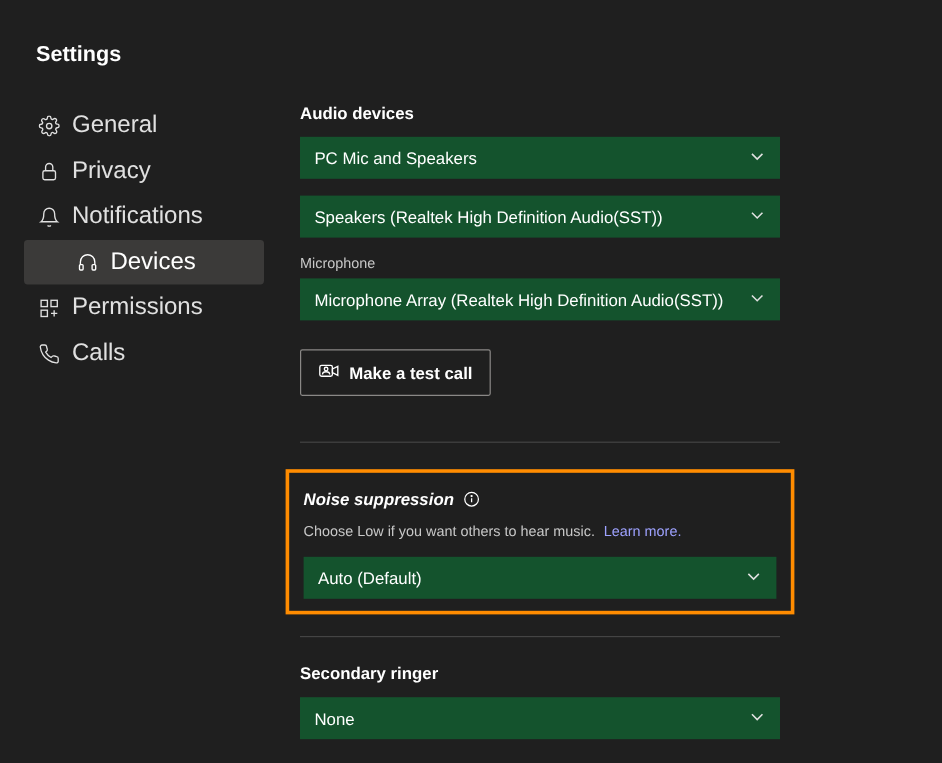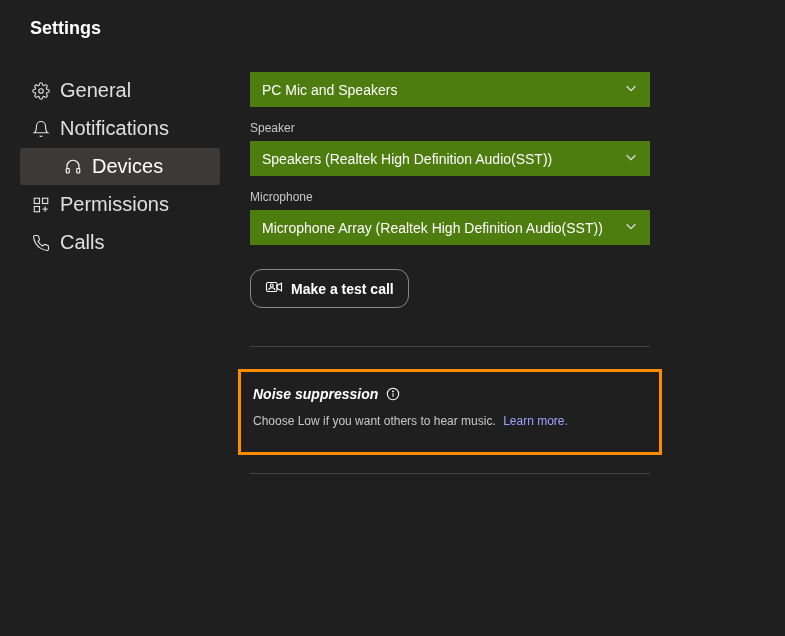--- a/index.html
+++ b/index.html
@@ -7,24 +7,24 @@
       background: #1f1f1f;
       color: #fff;
       font-family: "Segoe UI", Arial, sans-serif;
       font-size: 14px;
       width: 785px;
       height: 636px;
       overflow: hidden;
       position: relative;
     }
     .header {
-      padding: 18px 30px 18px 30px;
+      padding: 32px 30px 18px 30px;
       display: flex;
       justify-content: space-between;
-      align-items: flex-start;
+      align-items: center;
     }
     .title {
       font-size: 18px;
       font-weight: 700;
     }
     .close-icon {
       color: #ccc;
       font-size: 16px;
       cursor: pointer;
       padding: 4px;
@@ -74,21 +74,21 @@
       font-size: 14px;
       font-weight: 700;
       margin-bottom: 12px;
     }
     .field-label {
       font-size: 12px;
       color: #c8c8c8;
       margin-bottom: 6px;
     }
     .select {
-      background: #4d7c0f;
+      background: #14532d;
       border: none;
       padding: 9px 12px;
       display: flex;
       justify-content: space-between;
       align-items: center;
       cursor: pointer;
       margin-bottom: 14px;
       width: 400px;
       max-width: 100%;
     }
@@ -104,21 +104,21 @@
       display: inline-flex;
       align-items: center;
       gap: 8px;
       background: transparent;
       border: 1px solid #8a8886;
       color: #fff;
       padding: 8px 14px;
       font-size: 14px;
       font-weight: 600;
       cursor: pointer;
-      border-radius: 12px;
+      border-radius: 2px;
       margin-top: 10px;
       margin-bottom: 20px;
       justify-content: flex-end;
     }
     .test-call-btn svg { width: 18px; height: 18px; }
     .divider {
       border: none;
       border-top: 1px solid #444;
       margin: 0 0 22px 0;
       width: 400px;
@@ -180,20 +180,29 @@
     <div class="sidebar-item">
       <span class="sidebar-icon">
         <svg viewBox="0 0 24 24" fill="none" stroke="currentColor" stroke-width="1.5">
             <circle cx="12" cy="12" r="3"></circle>
             <path d="M19.4 15a1.65 1.65 0 0 0 .33 1.82l.06.06a2 2 0 1 1-2.83 2.83l-.06-.06a1.65 1.65 0 0 0-1.82-.33 1.65 1.65 0 0 0-1 1.51V21a2 2 0 0 1-4 0v-.09a1.65 1.65 0 0 0-1-1.51 1.65 1.65 0 0 0-1.82.33l-.06.06a2 2 0 1 1-2.83-2.83l.06-.06a1.65 1.65 0 0 0 .33-1.82 1.65 1.65 0 0 0-1.51-1H3a2 2 0 0 1 0-4h.09a1.65 1.65 0 0 0 1.51-1 1.65 1.65 0 0 0-.33-1.82l-.06-.06a2 2 0 1 1 2.83-2.83l.06.06a1.65 1.65 0 0 0 1.82.33 1.65 1.65 0 0 0 1-1.51V3a2 2 0 0 1 4 0v.09a1.65 1.65 0 0 0 1 1.51 1.65 1.65 0 0 0 1.82-.33l.06-.06a2 2 0 1 1 2.83 2.83l-.06.06a1.65 1.65 0 0 0-.33 1.82 1.65 1.65 0 0 0 1.51 1H21a2 2 0 0 1 0 4h-.09a1.65 1.65 0 0 0-1.51 1z"></path>
           </svg>
       </span>
       <span class="sidebar-label">General</span>
     </div>
 
+    <div class="sidebar-item">
+      <span class="sidebar-icon">
+        <svg viewBox="0 0 24 24" fill="none" stroke="currentColor" stroke-width="1.5">
+            <rect x="5" y="11" width="14" height="10" rx="2"></rect>
+            <path d="M8 11V7a4 4 0 0 1 8 0v4"></path>
+          </svg>
+      </span>
+      <span class="sidebar-label">Privacy</span>
+    </div>
 
     <div class="sidebar-item">
       <span class="sidebar-icon">
         <svg viewBox="0 0 24 24" fill="none" stroke="currentColor" stroke-width="1.5">
             <path d="M18 8a6 6 0 0 0-12 0c0 7-3 9-3 9h18s-3-2-3-9"></path>
             <path d="M13.73 21a2 2 0 0 1-3.46 0"></path>
           </svg>
       </span>
       <span class="sidebar-label">Notifications</span>
     </div>
@@ -229,30 +238,30 @@
           </svg>
       </span>
       <span class="sidebar-label">Calls</span>
     </div>
 
   </div>
 
   <div class="main">
 
     <div class="section">
+      <div class="section-heading">Audio devices</div>
       <div class="select">
         <span class="select-value">PC Mic and Speakers</span>
         <span class="chevron">
           <svg viewBox="0 0 16 16" fill="none" stroke="currentColor" stroke-width="1.5">
               <polyline points="3,6 8,11 13,6"></polyline>
             </svg>
         </span>
       </div>
 
-      <div class="field-label">Speaker</div>
       <div class="select">
         <span class="select-value">Speakers (Realtek High Definition Audio(SST))</span>
         <span class="chevron">
           <svg viewBox="0 0 16 16" fill="none" stroke="currentColor" stroke-width="1.5">
               <polyline points="3,6 8,11 13,6"></polyline>
             </svg>
         </span>
       </div>
 
       <div class="field-label">Microphone</div>
@@ -288,19 +297,38 @@
               <circle cx="8" cy="8" r="6.5"></circle>
               <line x1="8" y1="7" x2="8" y2="11"></line>
               <circle cx="8" cy="5" r="0.5" fill="currentColor"></circle>
             </svg>
         </span>
       </div>
       <div class="help-text-row">
         <span>Choose Low if you want others to hear music.</span>
         <span class="learn-more">Learn more.</span>
       </div>
+      <div class="select">
+        <span class="select-value">Auto (Default)</span>
+        <span class="chevron">
+          <svg viewBox="0 0 16 16" fill="none" stroke="currentColor" stroke-width="1.5">
+              <polyline points="3,6 8,11 13,6"></polyline>
+            </svg>
+        </span>
+      </div>
     </div>
 
     <hr class="divider">
 
+    <div class="section">
+      <div class="section-heading">Secondary ringer</div>
+      <div class="select">
+        <span class="select-value">None</span>
+        <span class="chevron">
+          <svg viewBox="0 0 16 16" fill="none" stroke="currentColor" stroke-width="1.5">
+              <polyline points="3,6 8,11 13,6"></polyline>
+            </svg>
+        </span>
+      </div>
+    </div>
 
   </div>
 </div>
 
 </body></html>

